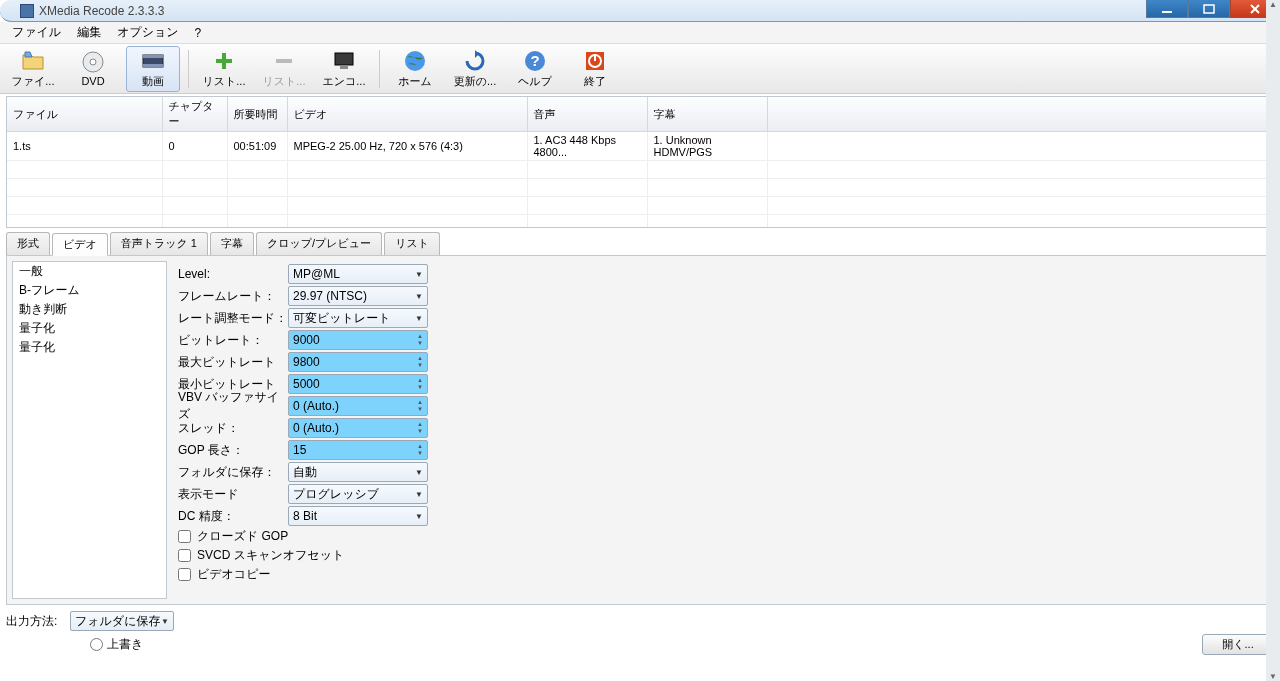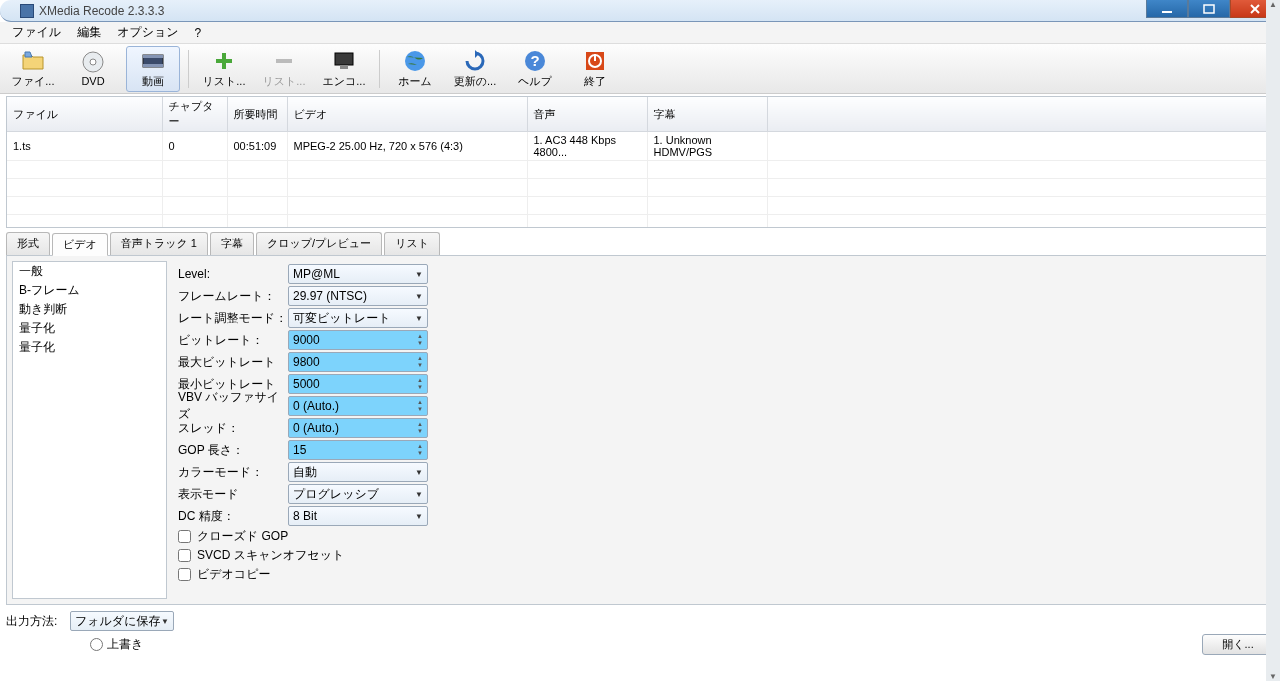--- a/index.html
+++ b/index.html
@@ -343,21 +343,21 @@
         <label>GOP 長さ：</label>
         <div class="spin">
           <input value="15" style="">
           <span class="spbtns">
             <span>▲</span>
             <span>▼</span>
           </span>
         </div>
       </div>
     <div class="frow">
-        <label>カラーモード：</label>
+        <label>フォルダに保存：</label>
         <div class="combo">
           <span>自動</span>
           <span class="arr">▼</span>
         </div>
       </div>
     <div class="frow">
         <label>表示モード</label>
         <div class="combo">
           <span>プログレッシブ</span>
           <span class="arr">▼</span>

